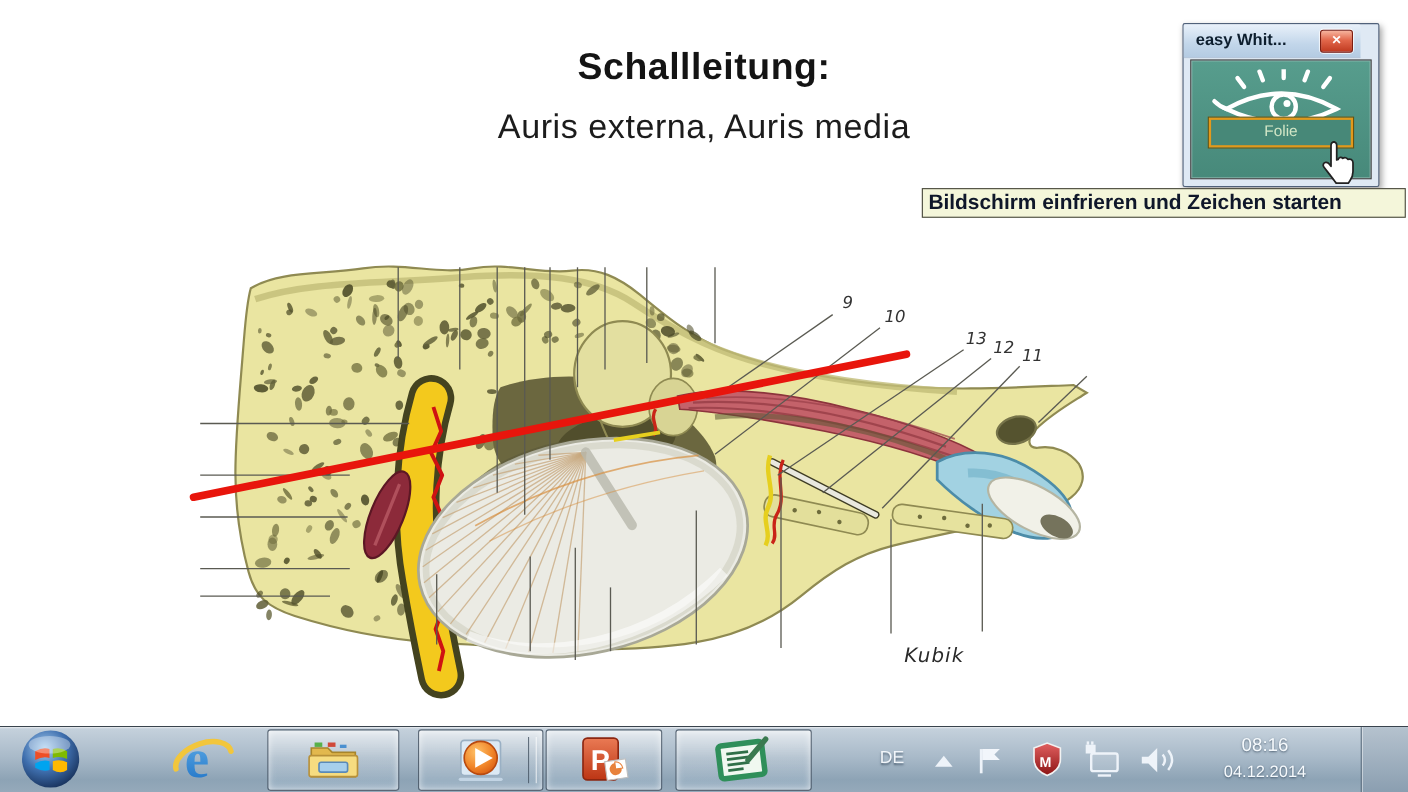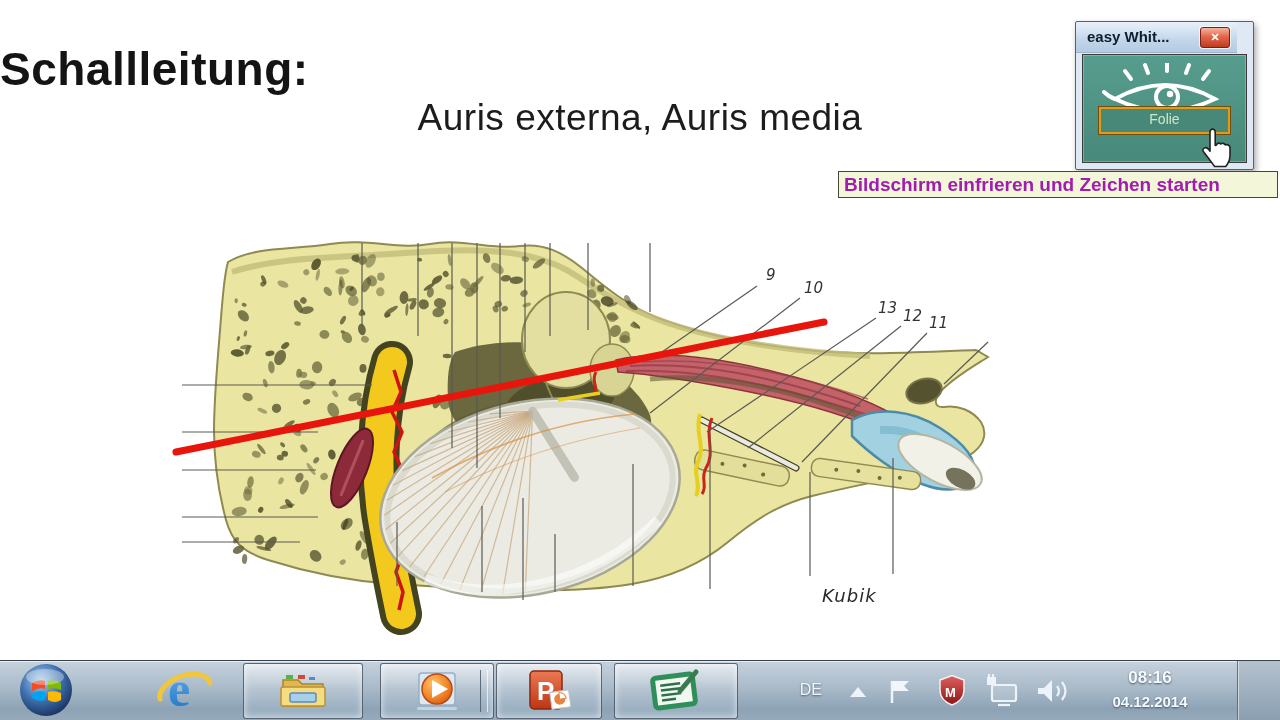--- a/index.html
+++ b/index.html
@@ -1,22 +1,22 @@
 <!DOCTYPE html>
 <html><head>
 <meta charset="utf-8">
 <style>
   html,body{margin:0;padding:0;background:#444;}
   .screen{position:relative;width:1280px;height:720px;background:#ffffff;overflow:hidden;
           font-family:"Liberation Sans",sans-serif;}
   
-  .slide-title{position:absolute;left:0;right:0;top:42px;
-               font-size:46px;font-weight:bold;color:#141414;letter-spacing:.5px;}
+  .slide-title{position:absolute;left:0;right:0;top:42px;text-align:center;
+               font-size:34px;font-weight:bold;color:#141414;letter-spacing:.5px;}
   .slide-subtitle{position:absolute;left:0;right:0;top:97px;text-align:center;
-               font-size:37px;color:#1c1c1c;letter-spacing:.5px;}
+               font-size:31px;color:#1c1c1c;letter-spacing:.5px;}
   
   .diagram{position:absolute;left:0;top:0;width:1280px;height:720px;}
   
   .wbwin{position:absolute;left:1075px;top:21px;width:177px;height:147px;
          background:#dfe9f4;border:1px solid #50617a;border-radius:2px;
          box-shadow:2px 3px 6px rgba(0,0,0,.35);}
   .wbtitle{position:absolute;left:0;top:0;right:16px;height:30px;
          background:linear-gradient(#e9f1fa,#c2d6ea 60%,#b4cbe2);
          border-bottom:1px solid #9fb4cc;border-radius:2px 2px 0 0;}
   .wbtitle-text{position:absolute;left:11px;top:6px;font-size:15px;font-weight:bold;color:#0d1e2e;}
@@ -27,39 +27,39 @@
   .wbpanel{position:absolute;left:6px;top:32px;right:6px;bottom:6px;
          background:linear-gradient(#579d8d,#47897a);border:1px solid #3c3c3c;
          box-shadow:inset 0 0 0 1px rgba(255,255,255,.25);}
   .wbeye{position:absolute;left:50%;top:8px;transform:translateX(-50%);}
   .wbbtn{position:absolute;left:16px;right:16px;bottom:28px;height:23px;
          background:#478878;border:2px solid #e2991c;box-shadow:0 0 0 1px #6a520e;
          color:#d2e6c6;font-size:14px;text-align:center;line-height:20px;cursor:pointer;}
   .cursor{position:absolute;left:122px;top:104px;pointer-events:none;}
   
   .tooltip{position:absolute;left:838px;top:171px;width:428px;height:25px;
-         background:#f4f6da;border:1px solid #46463a;color:#a21caf;
+         background:#f4f6da;border:1px solid #46463a;color:#0f172a;
          font-size:19px;font-weight:600;line-height:25px;padding:0 5px;white-space:nowrap;}
   
   .taskbar{position:absolute;left:0;top:660px;width:1280px;height:60px;
          background:linear-gradient(#c6d2dd,#a9bac9 45%,#8da3b5 80%,#96aabb);
          border-top:1px solid #39434d;}
   .taskbar::before{content:"";position:absolute;left:0;top:0;width:100%;height:1px;
          background:rgba(255,255,255,.6);}
   .tbtn{position:absolute;top:2px;height:54px;border:1px solid rgba(70,85,100,.85);border-radius:3px;
          background:linear-gradient(rgba(255,255,255,.55),rgba(255,255,255,.18) 45%,rgba(175,198,218,.35));
          box-shadow:inset 0 0 7px rgba(255,255,255,.7);cursor:pointer;}
   .tbtn svg{position:absolute;left:50%;top:50%;transform:translate(-50%,-50%);}
   .tico{position:absolute;top:2px;height:54px;cursor:pointer;}
   .stacklines{position:absolute;right:5px;top:6px;bottom:6px;width:6px;
          border-left:1px solid rgba(70,85,100,.8);border-right:1px solid rgba(255,255,255,.7);}
   .lang{position:absolute;left:782px;top:20px;width:40px;text-align:right;font-size:16px;
         color:#f2f6fa;text-shadow:0 1px 2px rgba(20,40,60,.6);cursor:pointer;}
   .clock{position:absolute;left:1090px;top:5px;width:120px;text-align:center;color:#f6fafd;
-        text-shadow:0 1px 2px rgba(20,40,60,.65);cursor:pointer;line-height:1.45;font-weight:bold;}
+        text-shadow:0 1px 2px rgba(20,40,60,.65);cursor:pointer;line-height:1.45;}
   .clock .t{font-size:17px;}
   .clock .d{font-size:15px;}
   .showdesk{position:absolute;right:0;top:0;width:42px;height:60px;cursor:pointer;
         background:linear-gradient(#b5c2ce,#8a9eb0);border-left:1px solid #5f7080;
         box-shadow:inset 1px 0 0 rgba(255,255,255,.5);}
   .traysvg{position:absolute;left:840px;top:0;}
 </style>
 </head>
 <body>
 

